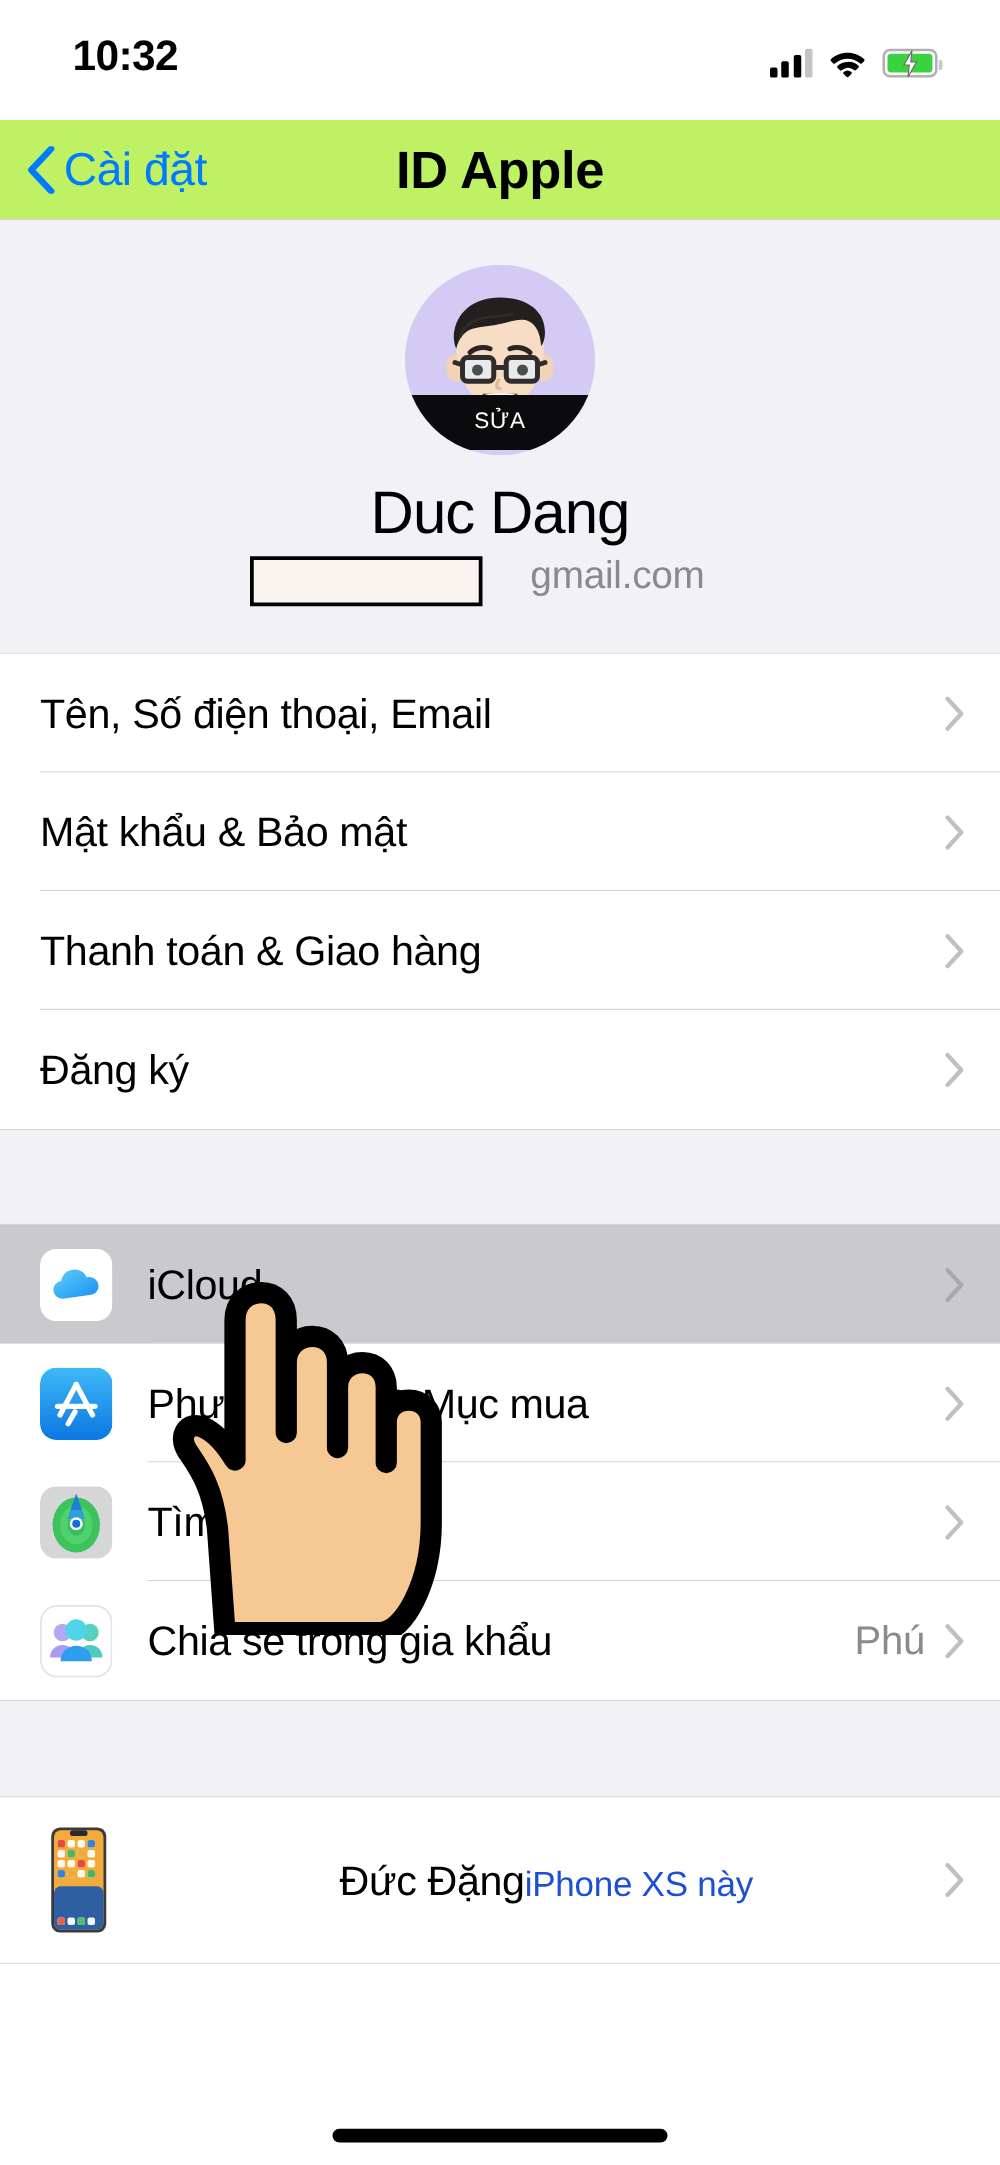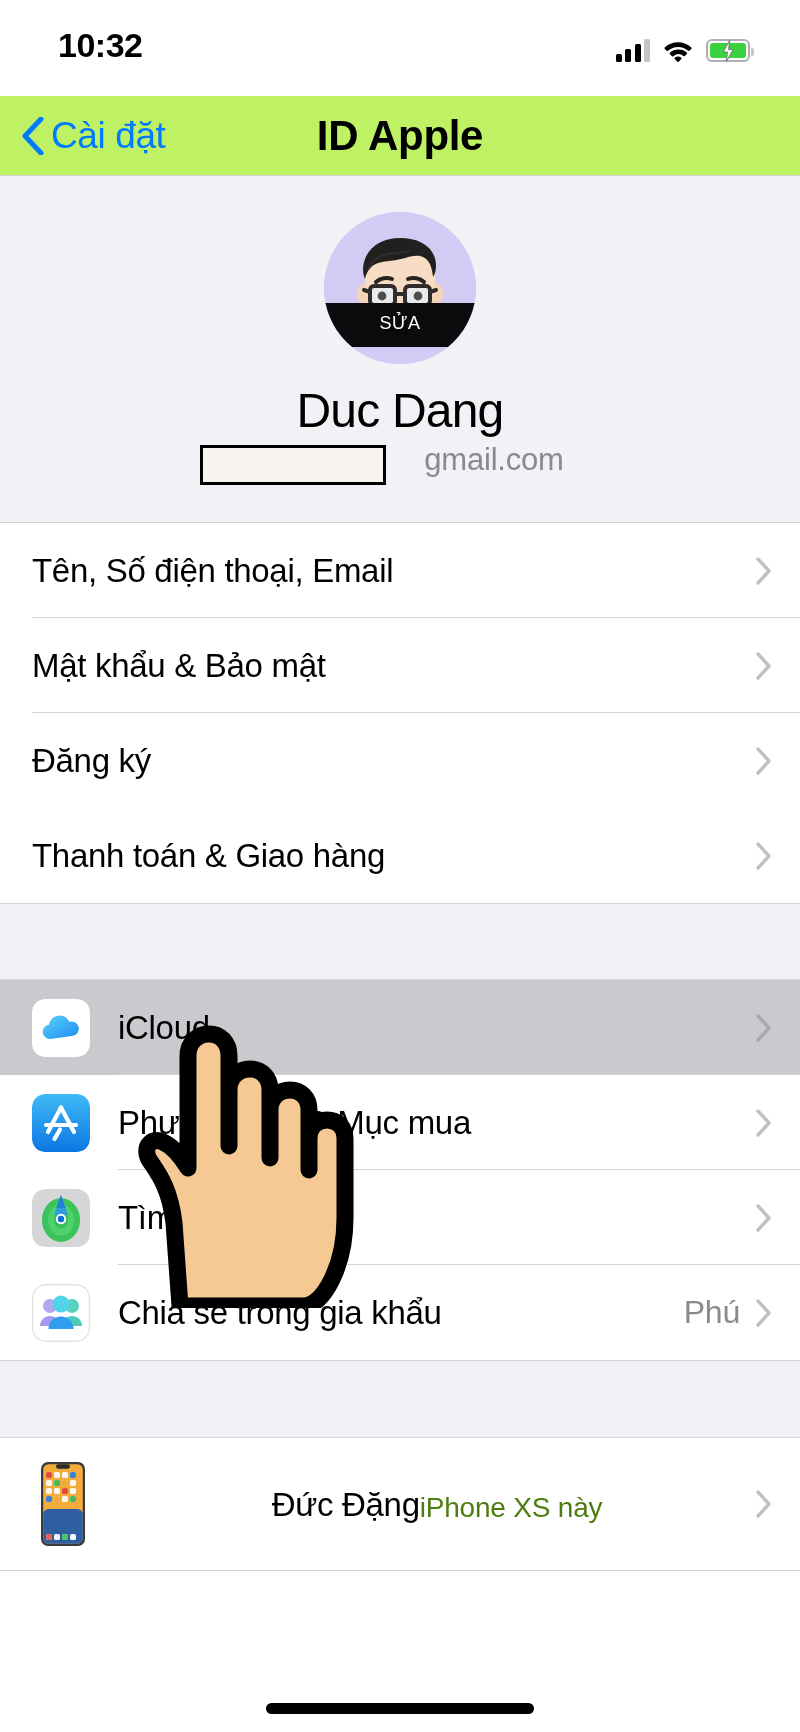--- a/index.html
+++ b/index.html
@@ -133,21 +133,21 @@
     position: relative;
     width: 152px; height: 152px;
     margin: 0 auto;
     border-radius: 50%;
     overflow: hidden;
     background: #d6cdf5;
   }
   .avatar-svg { display: block; width: 152px; height: 152px; }
   .avatar-edit-band {
     position: absolute;
-    left: 0; right: 0; bottom: 17px;
+    left: 0; right: 0; bottom: 4px;
     height: 44px;
     background: #0b0b0d;
     color: #ffffff;
     font-size: 18px;
     letter-spacing: 0.6px;
     display: flex;
     align-items: center;
     justify-content: center;
     padding-bottom: 3px;
   }
@@ -241,21 +241,21 @@
     flex: 1;
   }
   .row-sub .title {
     font-size: 33px;
     color: #000;
     letter-spacing: -0.3px;
     line-height: 1.2;
   }
   .row-sub .sub {
     font-size: 28px;
-    color: #4d7c0f;
+    color: #1d4ed8;
     margin-top: 6px;
     letter-spacing: -0.2px;
     line-height: 1.2;
   }
 
   .device-thumb {
     flex: none;
     width: 46px; height: 86px;
     margin-left: 8px;
     margin-right: 32px;
@@ -367,32 +367,32 @@
       <span class="sep"></span>
     </div>
     <div class="row">
       <span class="row-label plain">Mật khẩu &amp; Bảo mật</span>
       <svg class="chev" viewBox="0 0 16 28">
           <path d="M2 2l11 12L2 26" fill="none" stroke="#c0c0c4" stroke-width="3.4" stroke-linecap="round" stroke-linejoin="round"></path>
         </svg>
       <span class="sep"></span>
     </div>
     <div class="row">
+      <span class="row-label plain">Thanh toán &amp; Giao hàng</span>
+      <svg class="chev" viewBox="0 0 16 28">
+          <path d="M2 2l11 12L2 26" fill="none" stroke="#c0c0c4" stroke-width="3.4" stroke-linecap="round" stroke-linejoin="round"></path>
+        </svg>
+      <span class="sep"></span>
+    </div>
+    <div class="row">
       <span class="row-label plain">Đăng ký</span>
       <svg class="chev" viewBox="0 0 16 28">
           <path d="M2 2l11 12L2 26" fill="none" stroke="#c0c0c4" stroke-width="3.4" stroke-linecap="round" stroke-linejoin="round"></path>
         </svg>
 
-    </div>
-    <div class="row">
-      <span class="row-label plain">Thanh toán &amp; Giao hàng</span>
-      <svg class="chev" viewBox="0 0 16 28">
-          <path d="M2 2l11 12L2 26" fill="none" stroke="#c0c0c4" stroke-width="3.4" stroke-linecap="round" stroke-linejoin="round"></path>
-        </svg>
-      <span class="sep"></span>
     </div>
   </div>
 
   <div class="gap" style="height:75px"></div>
 
   <div class="section">
 
     <div class="row has-icon highlighted">
       <span class="row-icon">
         <svg viewBox="0 0 58 58" width="58" height="58">

